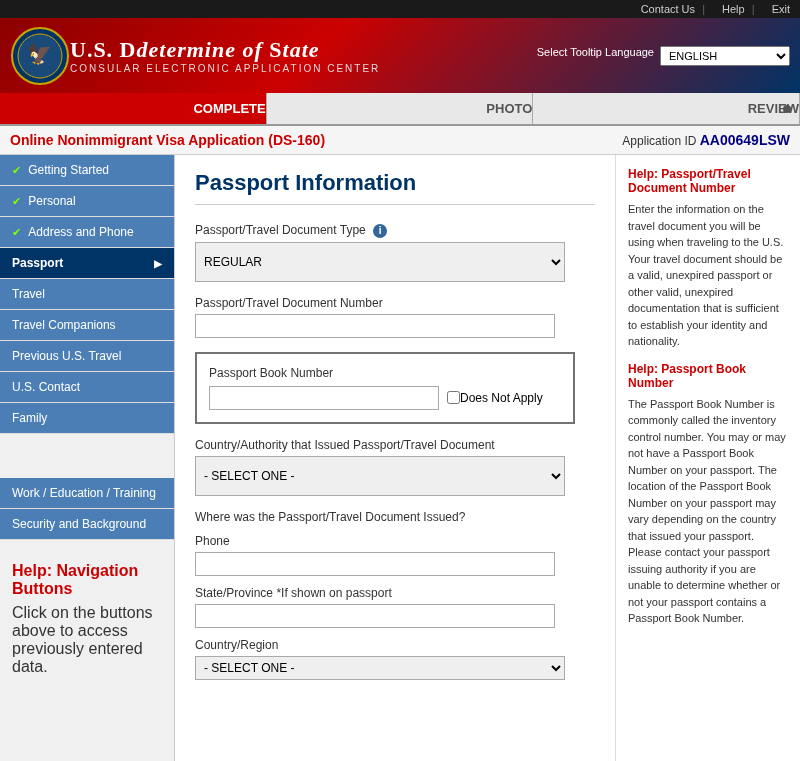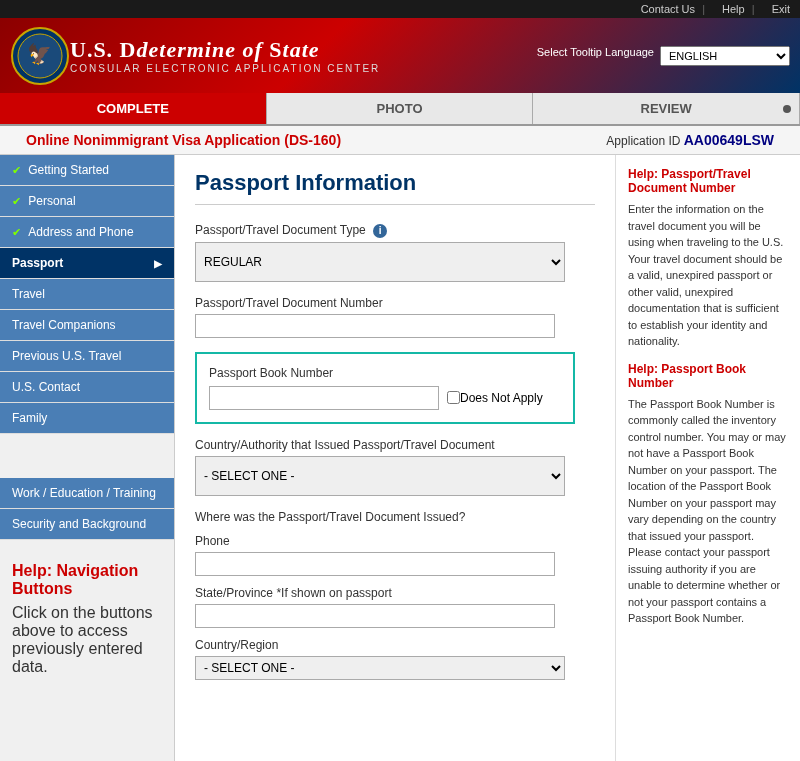--- a/index.html
+++ b/index.html
@@ -58,21 +58,21 @@
     }
 
     
     .nav-tabs {
       display: flex;
       background: #ddd;
       border-bottom: 2px solid #999;
     }
     .nav-tab {
       flex: 1;
-      text-align: center;
+      text-align: right;
       padding: 8px 0;
       font-size: 13px;
       font-weight: bold;
       cursor: pointer;
       border-right: 1px solid #aaa;
       position: relative;
     }
     .nav-tab.active {
       background: #cc0000;
       color: white;
@@ -89,21 +89,21 @@
       width: 8px;
       height: 8px;
       background: #555;
       border-radius: 50%;
     }
 
     
     .app-id-bar {
       background: #f5f5f5;
       border-bottom: 1px solid #ccc;
-      padding: 6px 26px;
+      padding: 6px 10px;
       display: flex;
       align-items: flex-start;
       justify-content: space-between;
     }
     .app-id-bar .form-title {
       color: #cc0000;
       font-size: 14px;
       font-weight: bold;
     }
     .app-id-bar .app-id {
@@ -212,21 +212,21 @@
       line-height: 14px;
       font-size: 10px;
       font-weight: bold;
       cursor: pointer;
       margin-left: 4px;
       vertical-align: middle;
     }
 
     
     .highlighted-box {
-      border: 2px solid #14b8a6;
+      border: 2px solid #737373;
       padding: 12px;
       margin-bottom: 14px;
       background: #fff;
       width: 380px;
     }
     .highlighted-box label {
       display: block;
       font-size: 12px;
       color: #333;
       margin-bottom: 6px;

